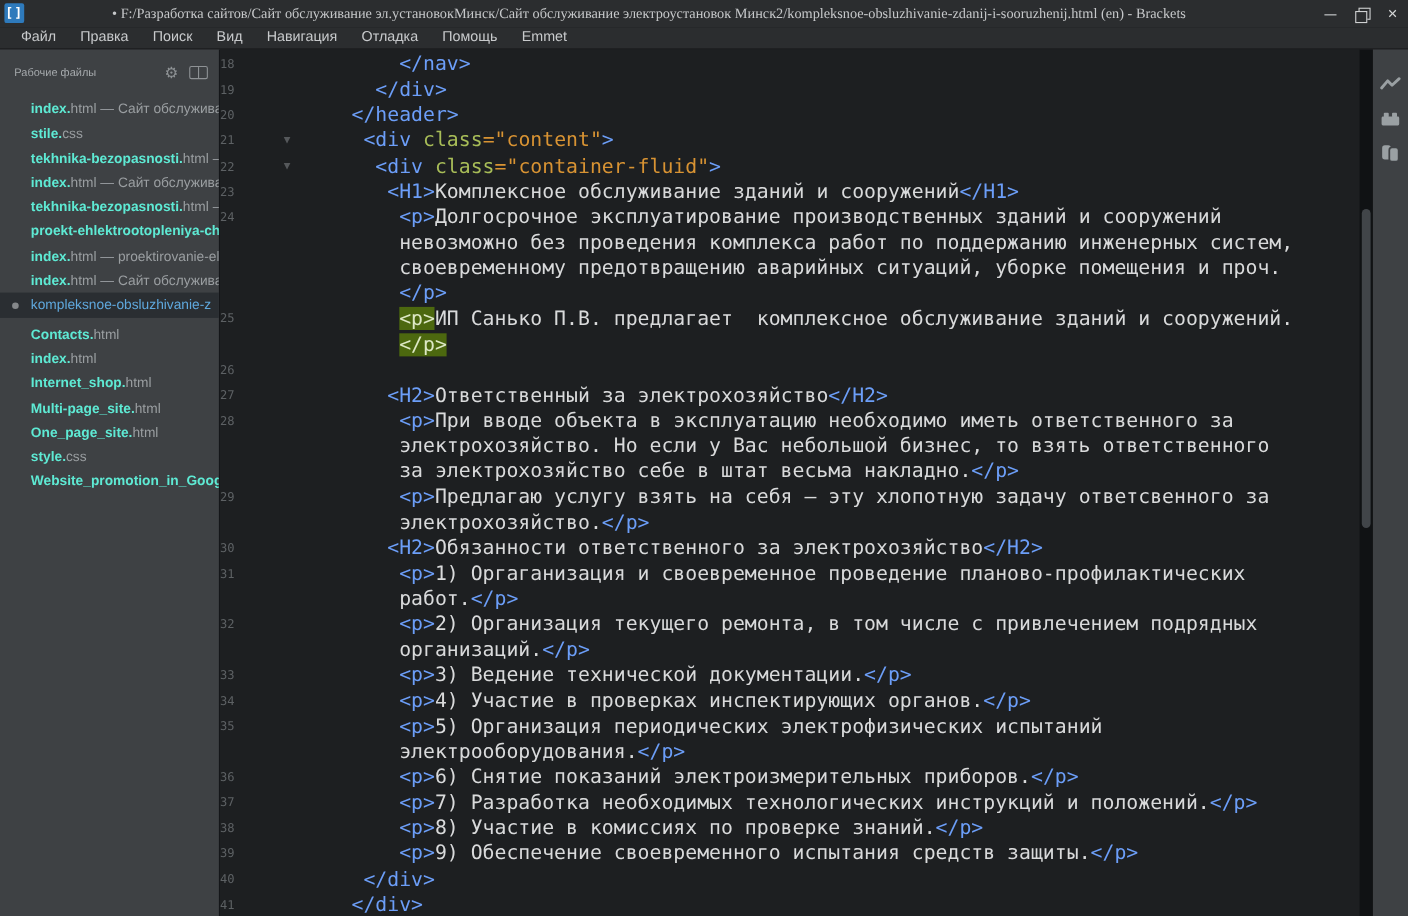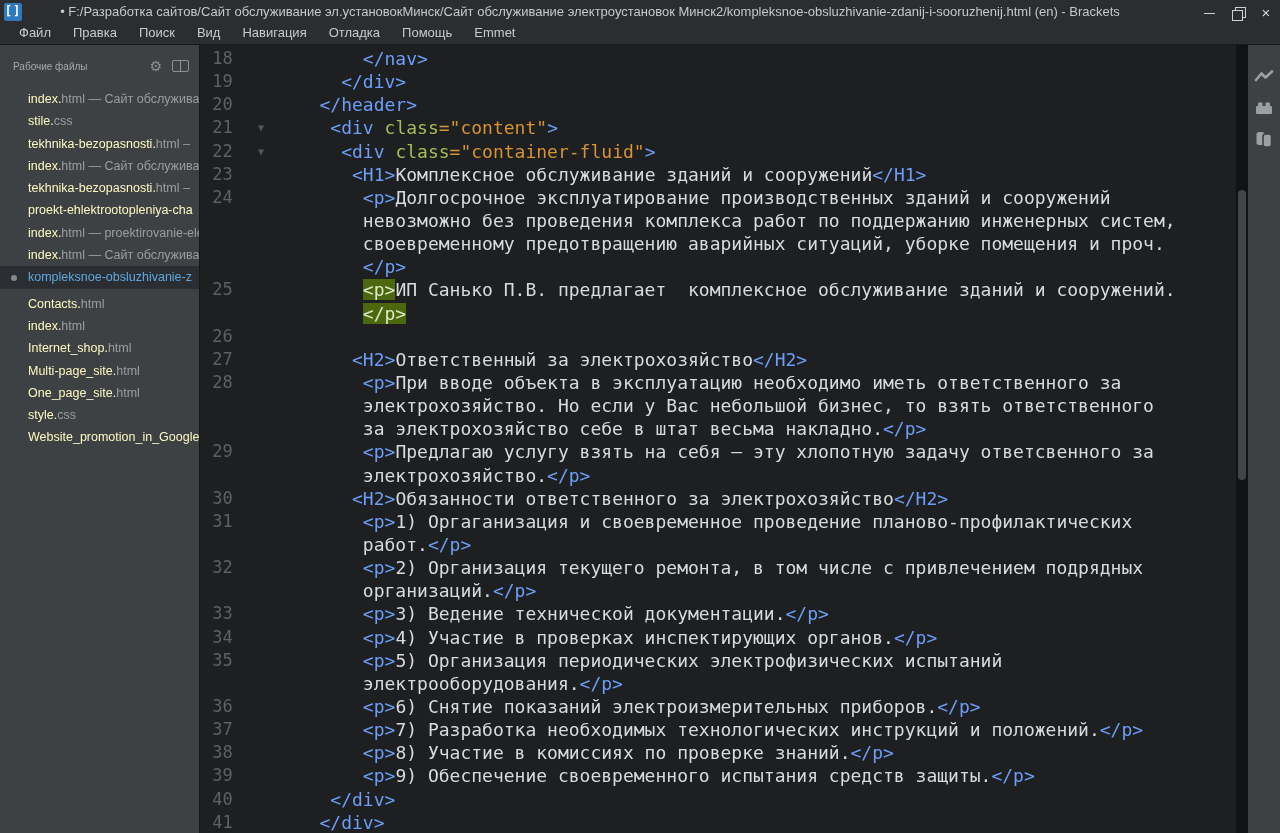--- a/index.html
+++ b/index.html
@@ -6,21 +6,21 @@
   html,body { width:1280px; height:833px; overflow:hidden; background:#1d1f21;
               font-family:"Liberation Sans", sans-serif; }
   #window { width:1280px; height:833px; display:flex; flex-direction:column; position:relative; }
 
   
   .titlebar { height:25px; background:#2b2d2f; position:relative; flex:none; }
   .app-icon { position:absolute; left:4px; top:3px; width:18px; height:18px; background:#2e7abc;
               border-radius:2px; color:#fff; font-family:"DejaVu Sans Mono",monospace;
               font-size:12px; font-weight:bold; text-align:center; line-height:17px; letter-spacing:1px; }
   .win-title { text-align:center; line-height:24px; font-size:13px; color:#c6c8ca;
-               white-space:nowrap; overflow:hidden; padding:0 140px 0 40px; }
+               white-space:nowrap; overflow:hidden; padding:0 140px 0 40px;font-family:Liberation Serif, serif; }
   .win-controls { position:absolute; right:0; top:0; height:25px; display:flex; align-items:center; }
   .wc { width:28px; height:25px; position:relative; cursor:pointer; }
   .wc-min::after { content:""; position:absolute; left:8px; top:13px; width:11px; height:0;
                    border-top:1.5px solid #cfd1d2; }
   .wc-max::before { content:""; position:absolute; left:11px; top:7px; width:9px; height:9px;
                     border:1.2px solid #cfd1d2; }
   .wc-max::after { content:""; position:absolute; left:8px; top:10px; width:9px; height:9px;
                    border:1.2px solid #cfd1d2; background:#2b2d2f; }
   .wc-close { color:#d6d8d9; font-size:15px; line-height:25px; text-align:center; }
 
@@ -38,34 +38,34 @@
   .wf-header { display:flex; align-items:center; padding:13px 10px 6px 13px; }
   .wf-label { flex:1; font-size:10px; color:#a5a9ac; }
   .gear-ic { font-size:14px; color:#8e9295; margin-right:10px; cursor:pointer; }
   .split-ic { width:17px; height:12px; border:1.4px solid #8e9295; border-radius:2px;
               position:relative; cursor:pointer; }
   .split-ic::after { content:""; position:absolute; left:7px; top:0; bottom:0;
                      border-left:1.4px solid #8e9295; }
   .file-list { margin-top:8px; }
   .file-item { height:22.3px; line-height:22.3px; padding-left:28px; font-size:12.5px;
                white-space:nowrap; overflow:hidden; position:relative; cursor:pointer; }
-  .fname { color:#fef9c3; font-weight:normal; }
+  .fname { color:#5eead4; font-weight:bold; }
   .fsuffix { color:#9a9ea1; }
   .file-item.active { background:#2a2e32; }
   .file-item.active .fname { color:#5fa8dd; font-weight:normal; }
   .dot { position:absolute; left:11px; top:9px; width:6px; height:6px; border-radius:50%;
          background:#85888b; }
   .proj-header { padding:17px 0 4px 12px; font-size:13px; color:#8f9395; cursor:pointer; }
   .proj-caret { font-size:9px; color:#74787a; margin-left:5px; }
 
   
   .editor { flex:1; background:#1d1f21; position:relative; overflow:hidden; min-width:0; }
   .code-area { padding-top:2px; font-family:"DejaVu Sans Mono",monospace; font-size:18px; }
   .crow { display:flex; height:23.15px; line-height:23.3px; }
-  .ln { width:45px; flex:none; text-align:center; color:#5d6164; font-size:17px; }
+  .ln { width:45px; flex:none; text-align:left; color:#5d6164; font-size:11px; }
   .fold { width:42px; flex:none; padding-left:13px; font-size:10px; color:#55585b; cursor:pointer; }
   .ctext { white-space:pre; flex:1; overflow:hidden; }
   .tok-tag { color:#6c9ef8; }
   .tok-attr { color:#a8bd58; }
   .tok-str { color:#d89333; }
   .tok-txt { color:#d9dadb; }
   .tok-tagm { color:#dde8c5; background:#4c680f; }
 
   .scroll-track { position:absolute; right:0; top:0; bottom:0; width:12px; background:#101214; }
   .scroll-thumb { position:absolute; left:2px; width:8px; top:145px; height:290px;

